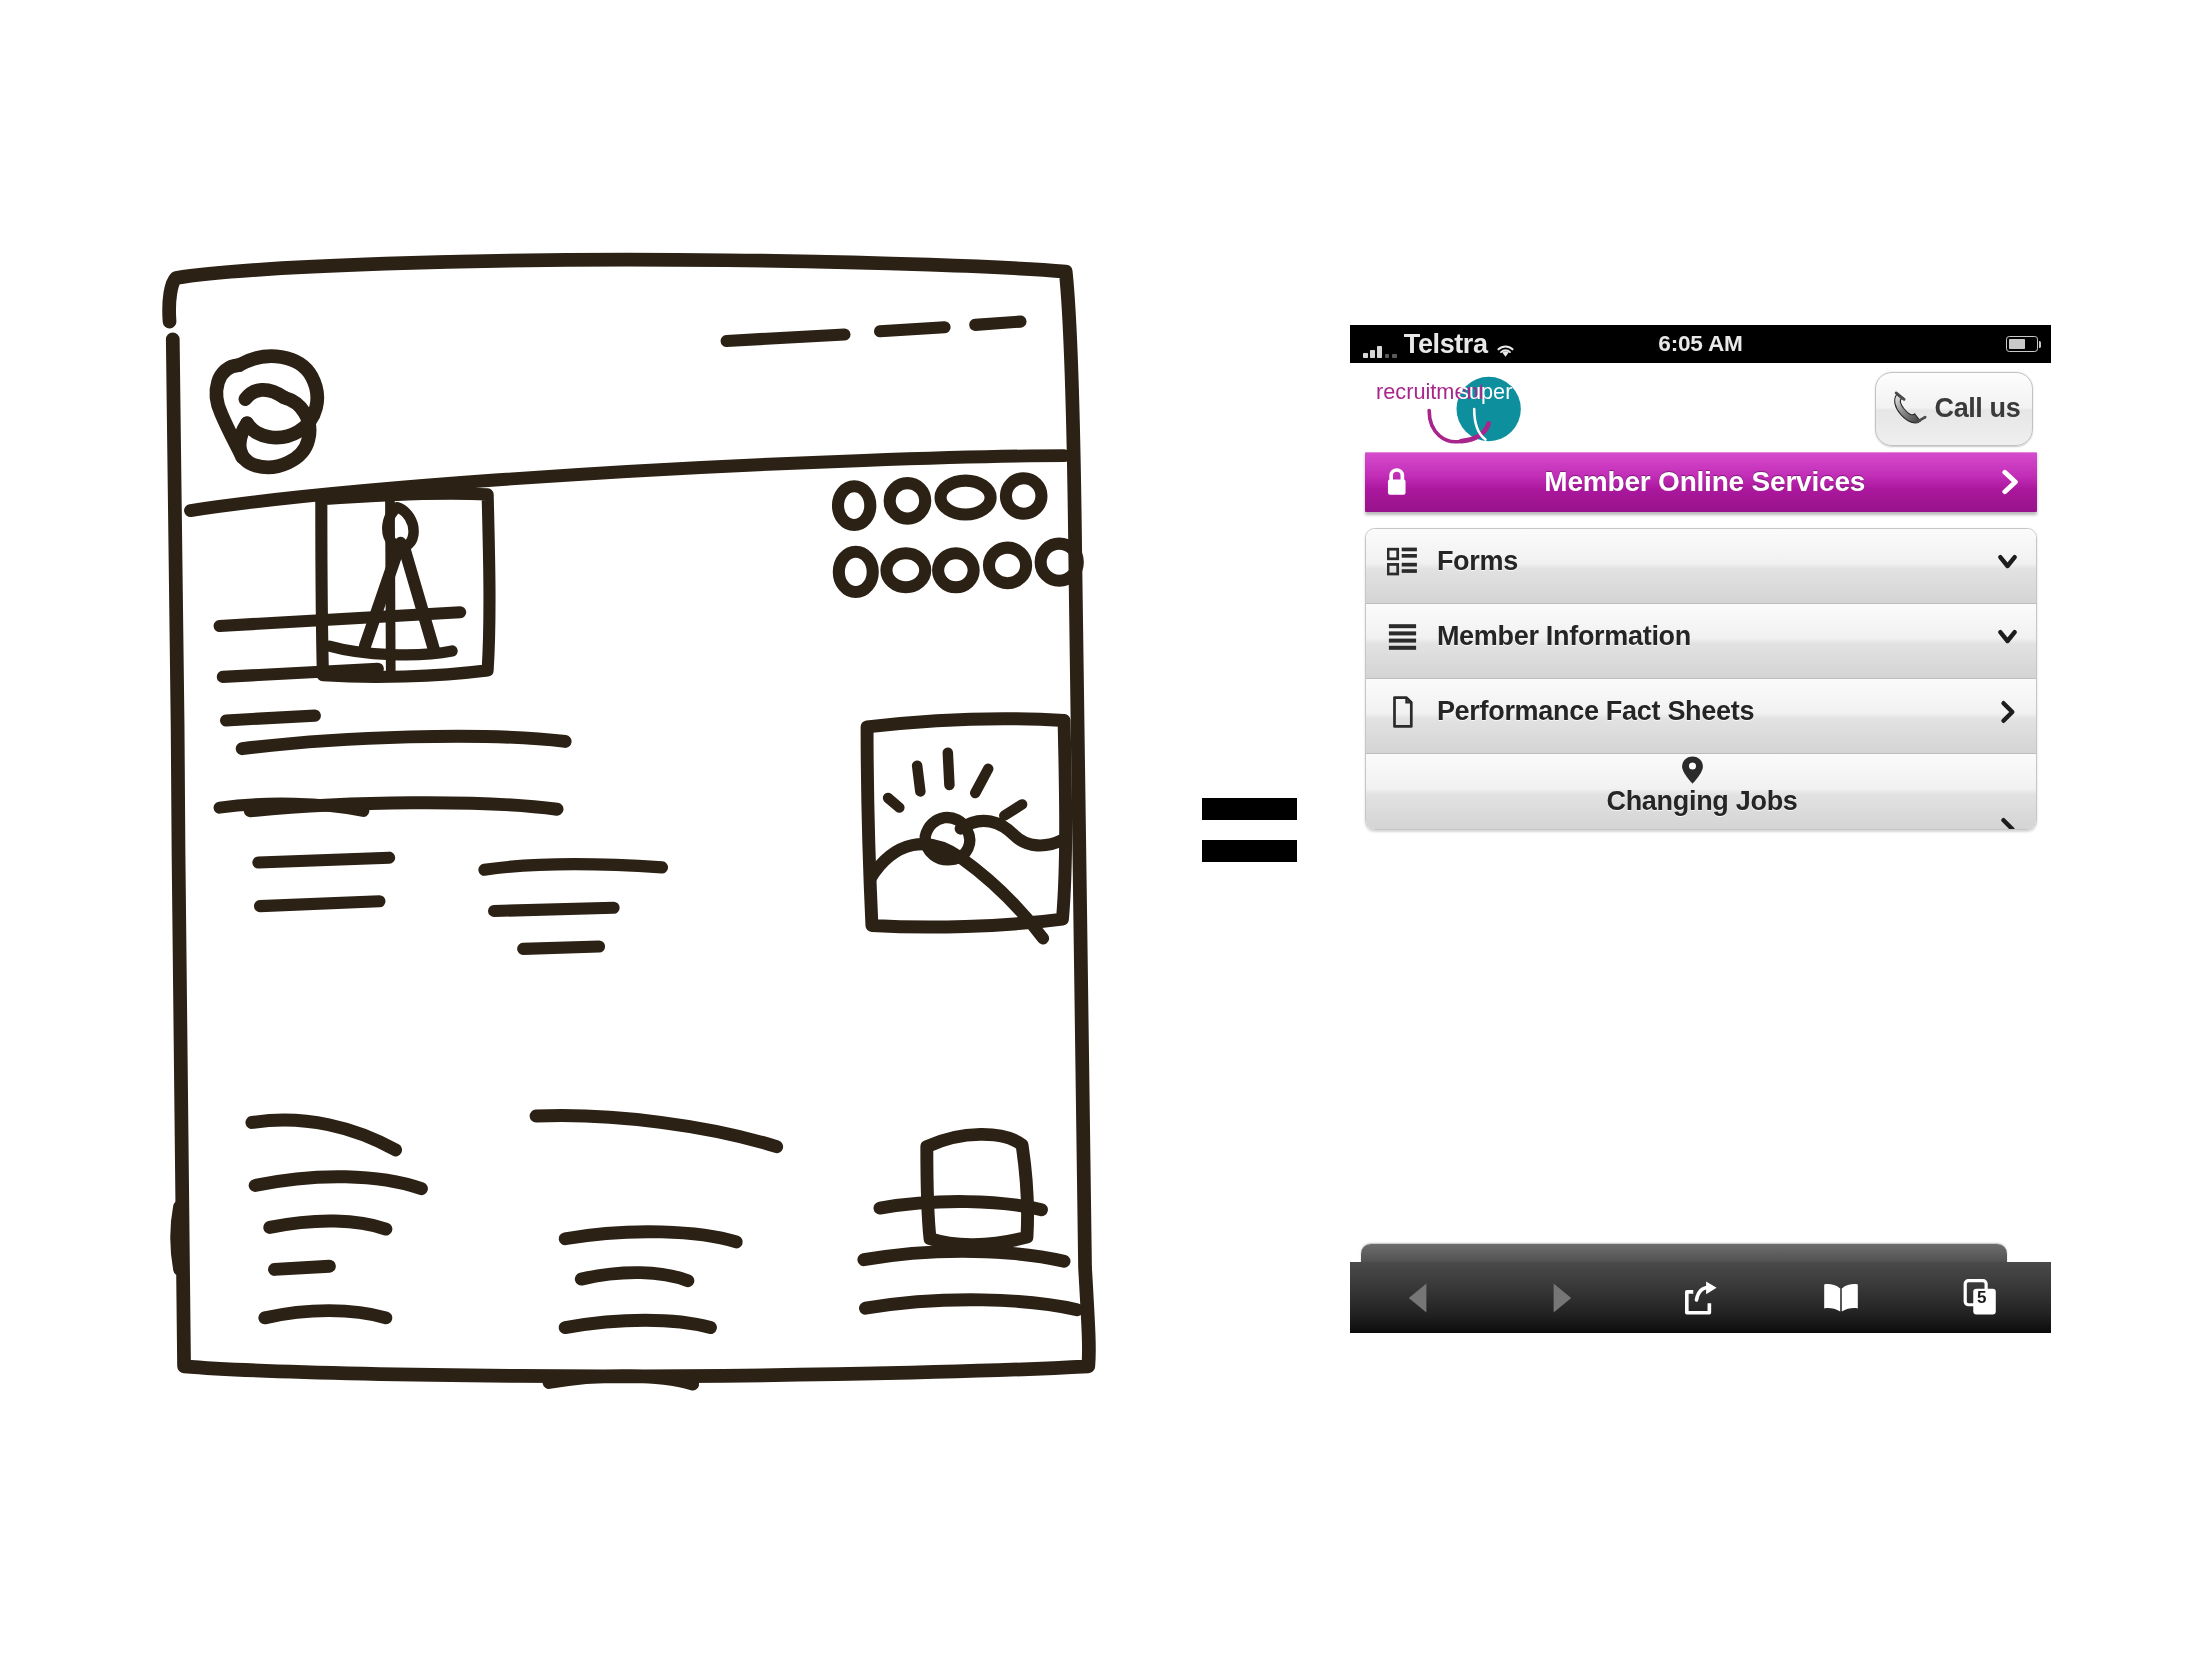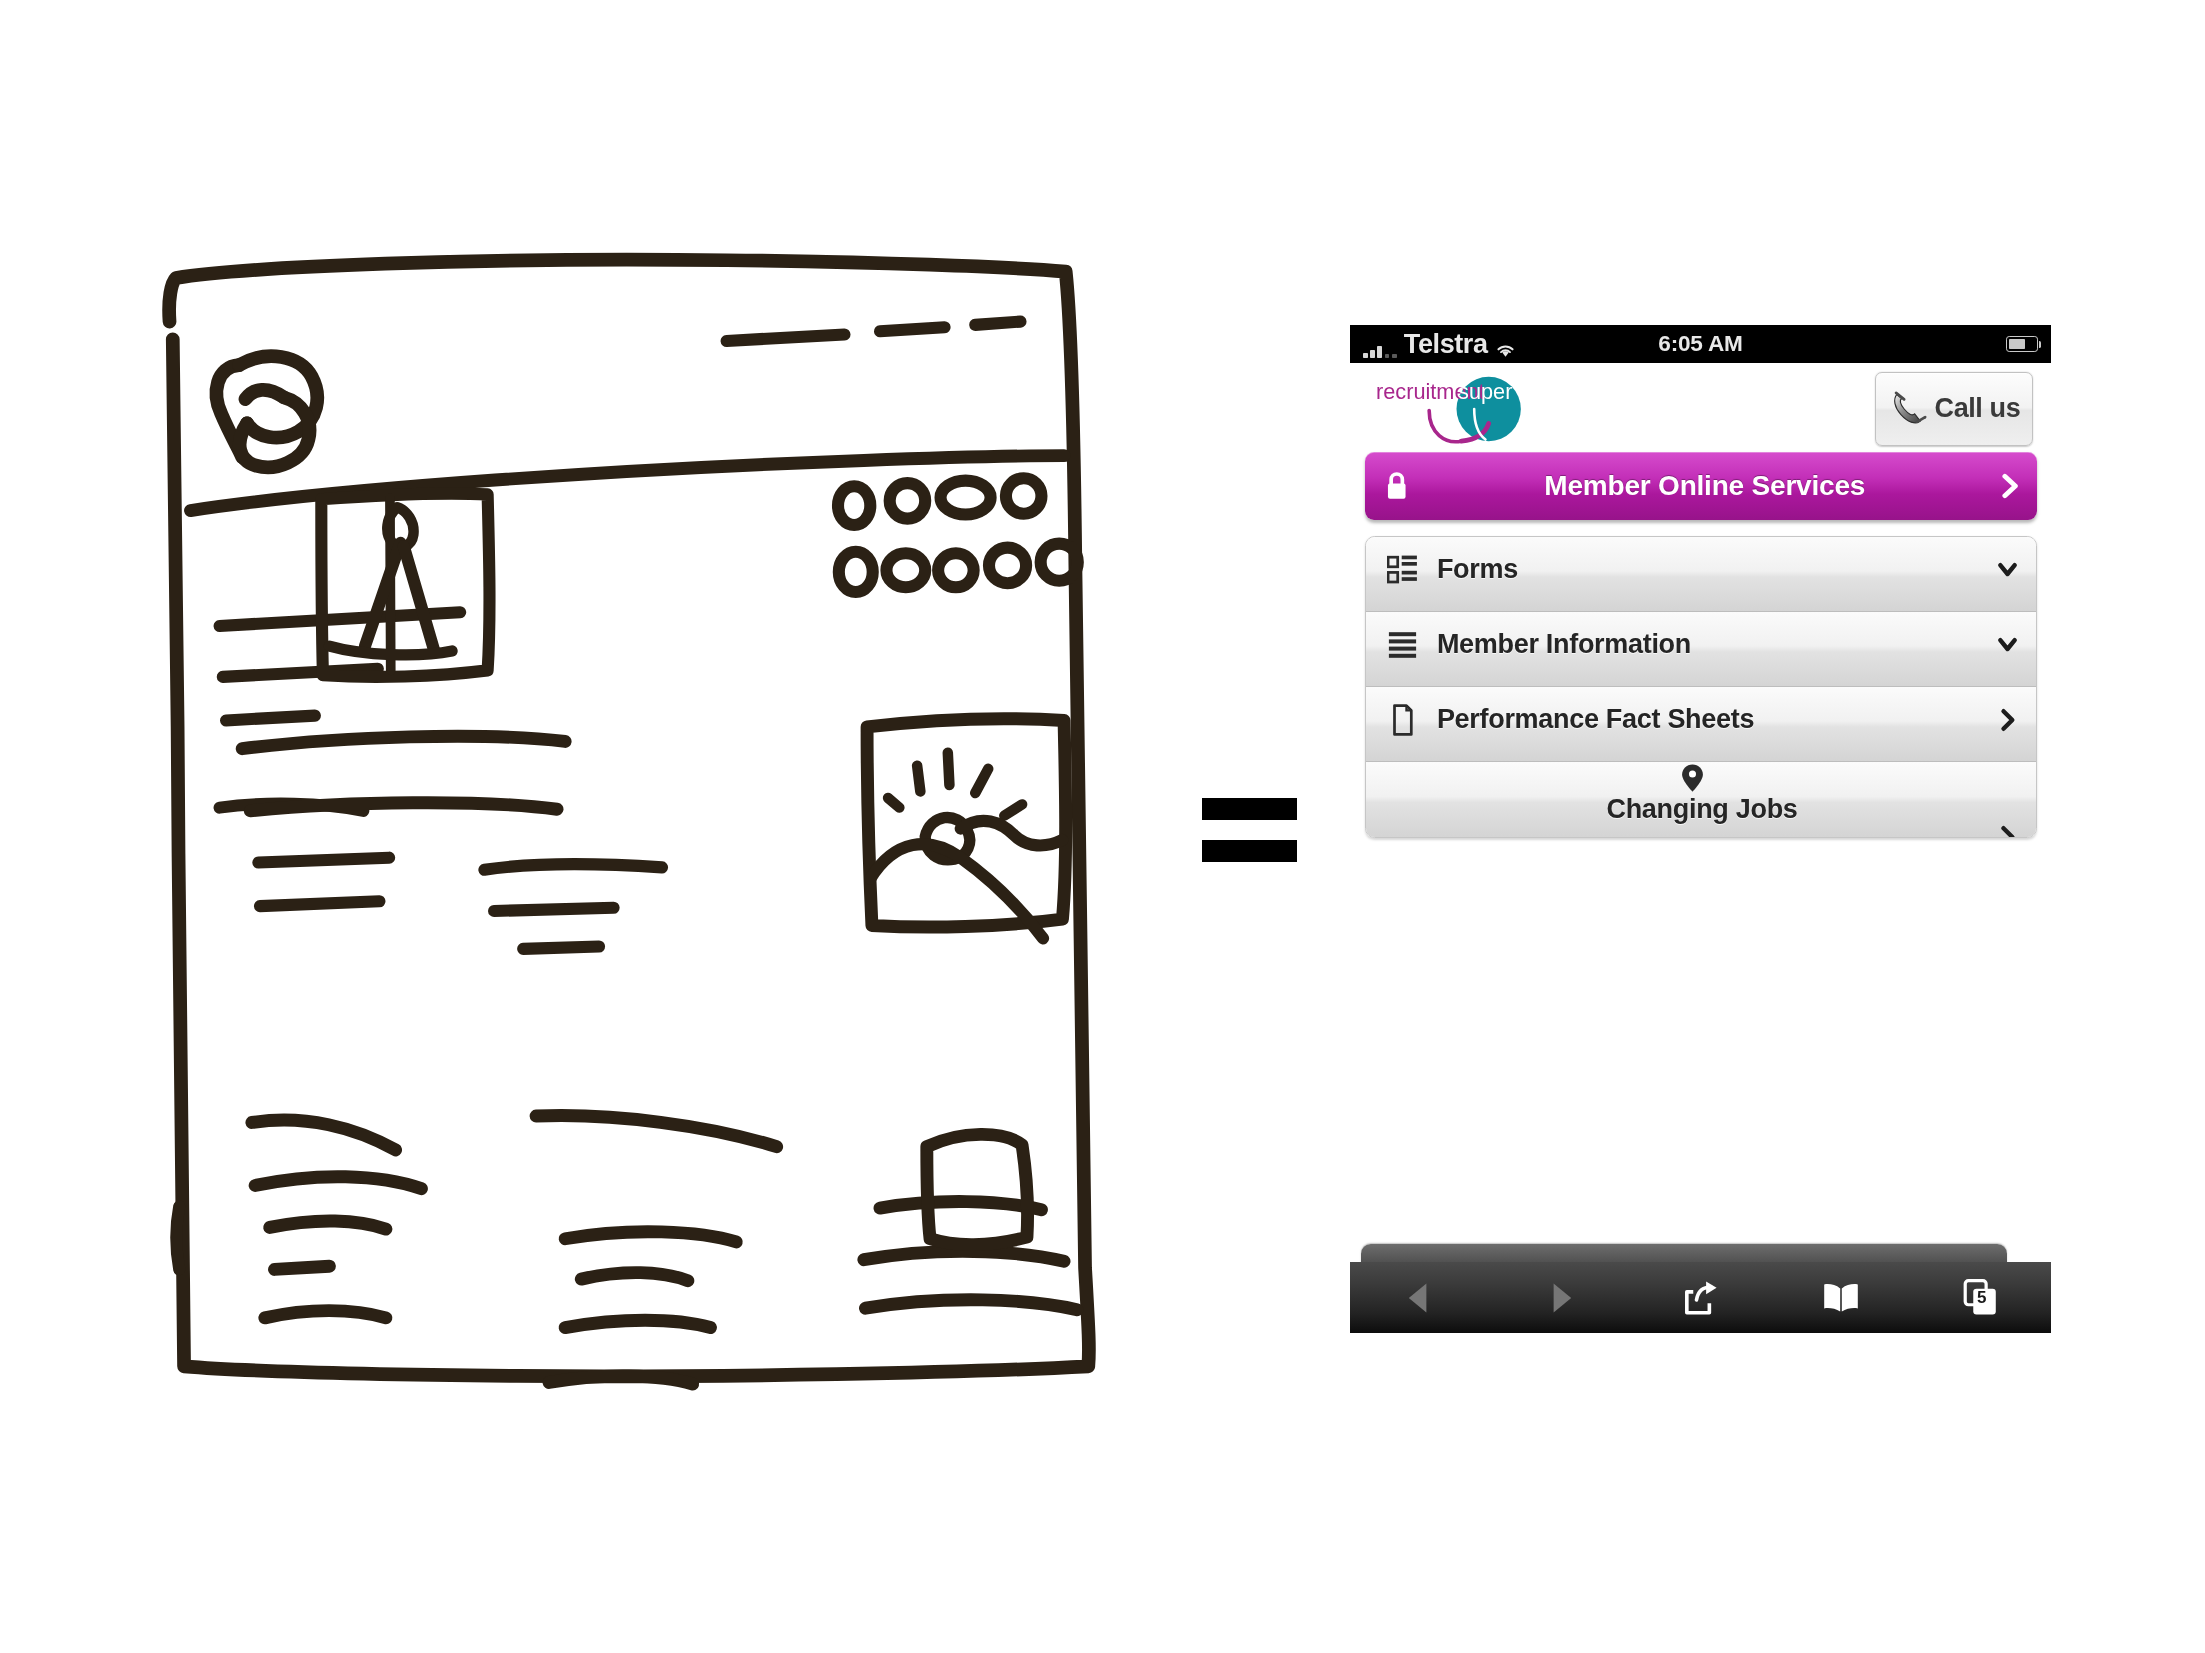--- a/index.html
+++ b/index.html
@@ -134,43 +134,43 @@
     display: flex;
     align-items: center;
     padding: 4px 18px 0 21px;
     box-sizing: border-box;
   }
   #brand-logo { width: 171px; height: 74px; display: block; }
   #call-us-button {
     margin-left: auto;
     width: 158px;
     height: 74px;
-    border-radius: 7px;
+    border-radius: 17px;
     border: 0.8px solid #c2c2c2;
     background: linear-gradient(to bottom, #fdfdfd 0%, #f2f2f2 48%, #e6e6e6 52%, #efefef 100%);
     box-shadow: 0 0.8px 1.6px rgba(0,0,0,0.22), inset 0 0.8px 0 #ffffff;
     display: flex;
     align-items: center;
     justify-content: center;
     gap: 4.8px;
     box-sizing: border-box;
   }
   #call-us-button .handset { width: 42px; height: 42px; display: block; }
   #call-us-label {
     font-size: 27px;
     font-weight: bold;
     color: #3a3a3a;
     letter-spacing: -0.4px;
   }
 
   
   #member-online-services {
     margin: 1.6px 14.5px 0 14.5px;
-    height: 68px;
-    border-radius: 9px;
+    height: 60px;
+    border-radius: 1px;
     background: linear-gradient(to bottom, #d64ccd 0%, #c32fb8 38%, #ab179d 62%, #97138a 100%);
     box-shadow: 0 2.4px 3.2px rgba(0,0,0,0.28), inset 0 0.8px 0 rgba(255,255,255,0.42);
     display: flex;
     align-items: center;
     padding: 0 16px 0 18px;
     box-sizing: border-box;
   }
   .lock-icon { width: 27.5px; height: 32px; display: block; flex: 0 0 auto; }
   #member-online-services-label {
     flex: 1;

